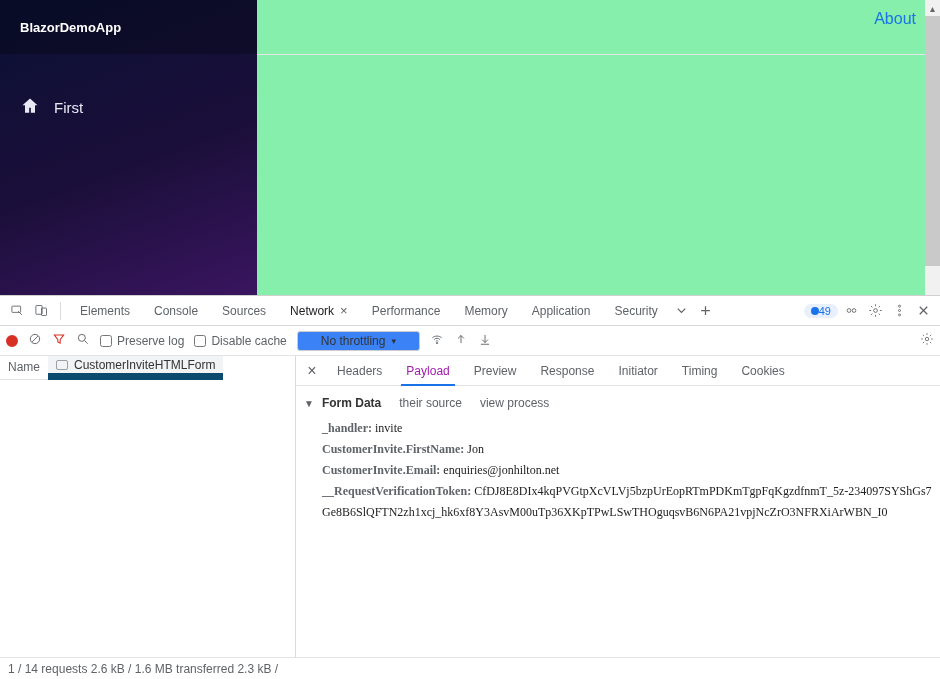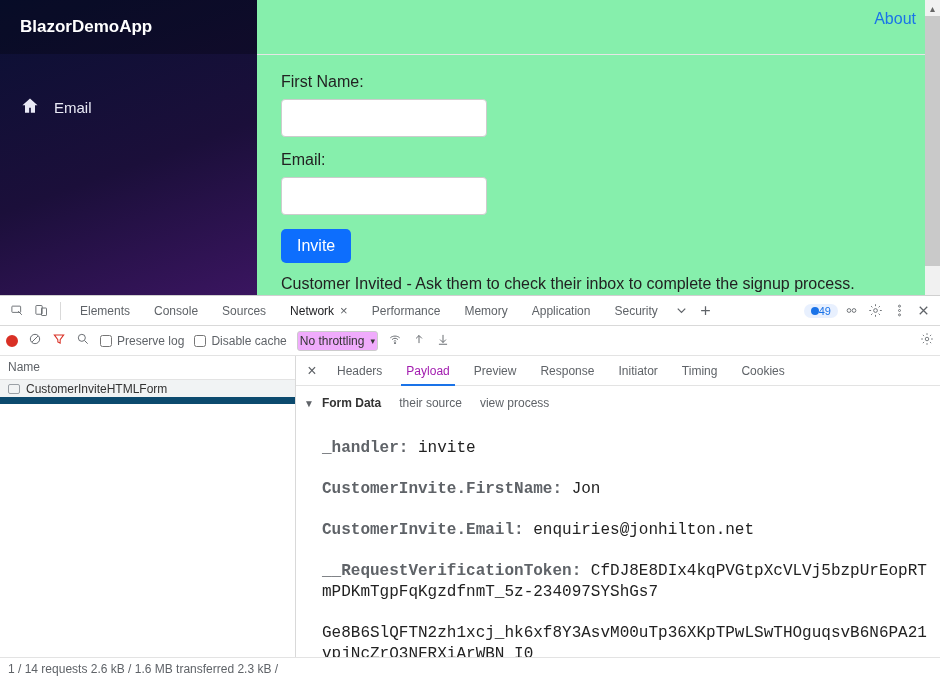--- a/index.html
+++ b/index.html
@@ -1,21 +1,21 @@
 <!DOCTYPE html>
 <html><head>
 <meta charset="utf-8">
 <style>
   * { box-sizing: border-box; margin: 0; padding: 0; }
   body { font-family: "Segoe UI", Arial, sans-serif; font-size: 14px; color: #222; width: 940px; height: 679px; overflow: hidden; background: #fff; position: relative; }
 
   
   .app-pane { display: flex; height: 295px; position: relative; }
   .sidebar { width: 257px; background: linear-gradient(160deg, #0a1034 0%, #1b0f3a 55%, #3a1560 100%); color: #fff; }
-  .brand { height: 54px; display: flex; align-items: center; padding: 0 20px; font-weight: 600; font-size: 17px; background: rgba(0,0,0,.25); }
+  .brand { height: 54px; display: flex; align-items: center; padding: 0 20px; font-weight: 600; font-size: 13px; background: rgba(0,0,0,.25); }
   .nav { padding-top: 34px; }
   .nav-item { display: flex; align-items: center; gap: 14px; padding: 8px 20px; font-size: 15px; color: #e9e9f5; }
   .nav-item svg { width: 20px; height: 20px; fill: #e9e9f5; }
 
   .content { flex: 1; position: relative; background: #86efac; }
   .top-links { height: 54px; display: flex; justify-content: flex-end; align-items: flex-start; padding: 10px 24px 0 0; }
   .top-links a { color: #1a73e8; text-decoration: none; font-size: 16px; }
   .top-rule { border: 0; border-top: 1px solid #e6e6e6; margin: 0; }
   .form-area { padding: 18px 24px 0 24px; font-size: 16px; color: #222; }
   .form-area label { display: block; margin-bottom: 8px; }
@@ -40,80 +40,72 @@
   .dt-spacer { flex:1; }
   .issue-pill { display:flex; align-items:center; gap:0; background:#e8f0fe; color:#1a73e8; border-radius:9px; padding:1px 7px; font-size:11px; }
   .issue-pill .dot { width:8px; height:8px; border-radius:50%; background:#1a73e8; }
 
   .dt-toolbar { height: 30px; display:flex; align-items:center; border-bottom:1px solid #e3e3e3; padding:0 6px; gap:10px; }
   .rec-dot { width:12px; height:12px; border-radius:50%; border:2px solid #d93025; background:#d93025; }
   .tb-ico svg { width:14px; height:14px; }
   .filter-ico { color:#d93025; }
   .chk { display:flex; align-items:center; gap:5px; color:#5f6368; }
   .chk input { width:12px; height:12px; }
-  .throttle { border:1px solid #ccc; border-radius:3px; padding:2px 2px; color:#333; display:flex; align-items:center; gap:6px; background:#f0abfc; }
+  .throttle { border:1px solid #ccc; border-radius:3px; padding:2px 23px; color:#333; display:flex; align-items:center; gap:6px; background:#3b82f6; }
   .throttle .caret { font-size:9px; }
 
   .dt-body { flex:1; display:flex; min-height:0; }
-  .req-list { width: 296px; border-right:1px solid #d9d9d9; display:flex; flex-direction:column; }
+  .req-list { width: 296px; border-right:1px solid #d9d9d9; display:flex; flex-direction:row; }
   .req-head { height:24px; border-bottom:1px solid #e3e3e3; padding:4px 8px; color:#5f6368; font-size:12px; }
   .req-row { height:24px; display:flex; align-items:center; gap:6px; padding:0 8px; background:#f1f3f4; border-bottom:7px solid #0c4a6e; }
   .req-row .pill { width:12px; height:10px; border:1px solid #9aa0a6; border-radius:2px; }
 
   .detail { flex:1; display:flex; flex-direction:column; min-width:0; }
   .detail-tabs { height:30px; display:flex; align-items:center; border-bottom:1px solid #e3e3e3; padding:0 4px; gap:2px; }
   .detail-tabs .x { width:24px; text-align:center; color:#5f6368; font-size:16px; }
   .dtab { padding:0 11px; height:30px; display:flex; align-items:center; color:#5f6368; cursor:pointer; position:relative; }
   .dtab.active { color:#a21caf; }
   .dtab.active::after { content:""; position:absolute; left:6px; right:6px; bottom:0; height:2px; background:#1a73e8; }
 
   .payload { padding:6px 8px 0 8px; overflow:auto; font-size:12px; }
   .section-head { display:flex; align-items:center; gap:18px; color:#5f6368; padding:4px 0 8px 0; }
   .section-head .tri { color:#5f6368; font-size:10px; margin-right:-10px; }
   .section-head .title { font-weight:600; color:#333; }
   .section-head .lnk { color:#5f6368; cursor:pointer; }
-  .kv { padding-left: 18px; line-height: 21px; font-family: Liberation Mono, monospace; font-size:16px;margin-top:20px; }
+  .kv { padding-left: 18px; line-height: 21px; font-family: Liberation Serif, serif; font-size:12px; }
   .kv .k { color:#5f6368; font-weight:600; }
   .kv .k::after { content:": "; }
   .kv .v { color:#222; }
   .kv .wrap { padding-left:0; word-break:break-all; }
 
   .statusbar { height:22px; border-top:1px solid #e3e3e3; display:flex; align-items:center; padding:0 8px; color:#5f6368; font-size:12px; gap:6px;text-align:center; }
 </style>
 </head>
 <body>
 
 <div class="app-pane">
   <div class="sidebar">
     <div class="brand">BlazorDemoApp</div>
     <div class="nav">
       <div class="nav-item">
         <span>
           <svg viewBox="0 0 24 24">
               <path d="M12 3l9 8h-3v9h-5v-6H11v6H6v-9H3z"></path>
             </svg>
         </span>
-        <span>Email</span>
+        <span>First</span>
       </div>
     </div>
   </div>
 
   <div class="content">
     <div class="top-links">
       <a href="#">About</a>
     </div>
     <hr class="top-rule">
-    <div class="form-area">
-      <label>First Name:</label>
-      <input type="text" style="">
-      <label>Email:</label>
-      <input type="text" style="">
-      <div><button class="btn-primary">Invite</button></div>
-      <div class="status-msg">Customer Invited - Ask them to check their inbox to complete the signup process.</div>
-    </div>
   </div>
 
   <div class="fake-scroll">
     <div class="arrow">▴</div>
     <div class="thumb"></div>
   </div>
 </div>
 
 <div class="devtools">
 

